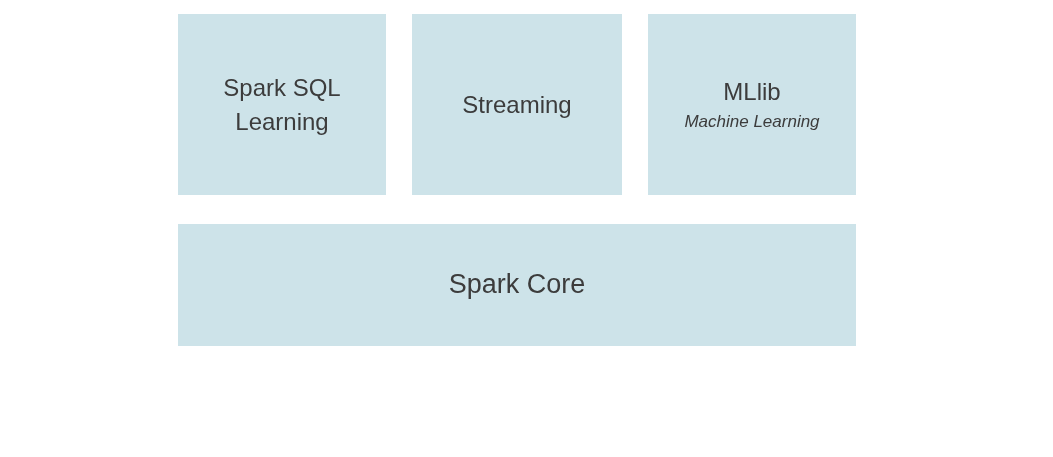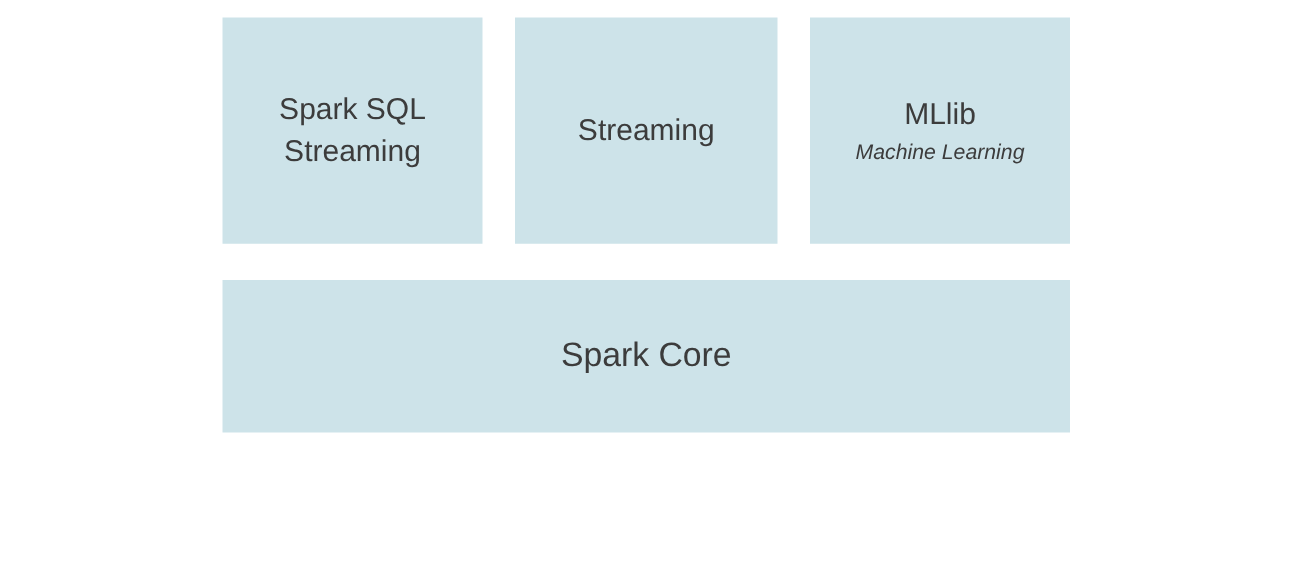--- a/index.html
+++ b/index.html
@@ -50,21 +50,21 @@
     font-size: 27px;
   }
 </style>
 </head>
 <body>
 
 <div class="canvas">
 
   <div class="box box-spark-sql">
     <div class="box-title">Spark SQL
-Streaming</div>
+Learning</div>
   </div>
 
   <div class="box box-streaming">
     <div class="box-title">Streaming</div>
   </div>
 
   <div class="box box-mllib">
     <div class="box-title">MLlib</div>
     <div class="box-subtitle">Machine Learning</div>
   </div>

